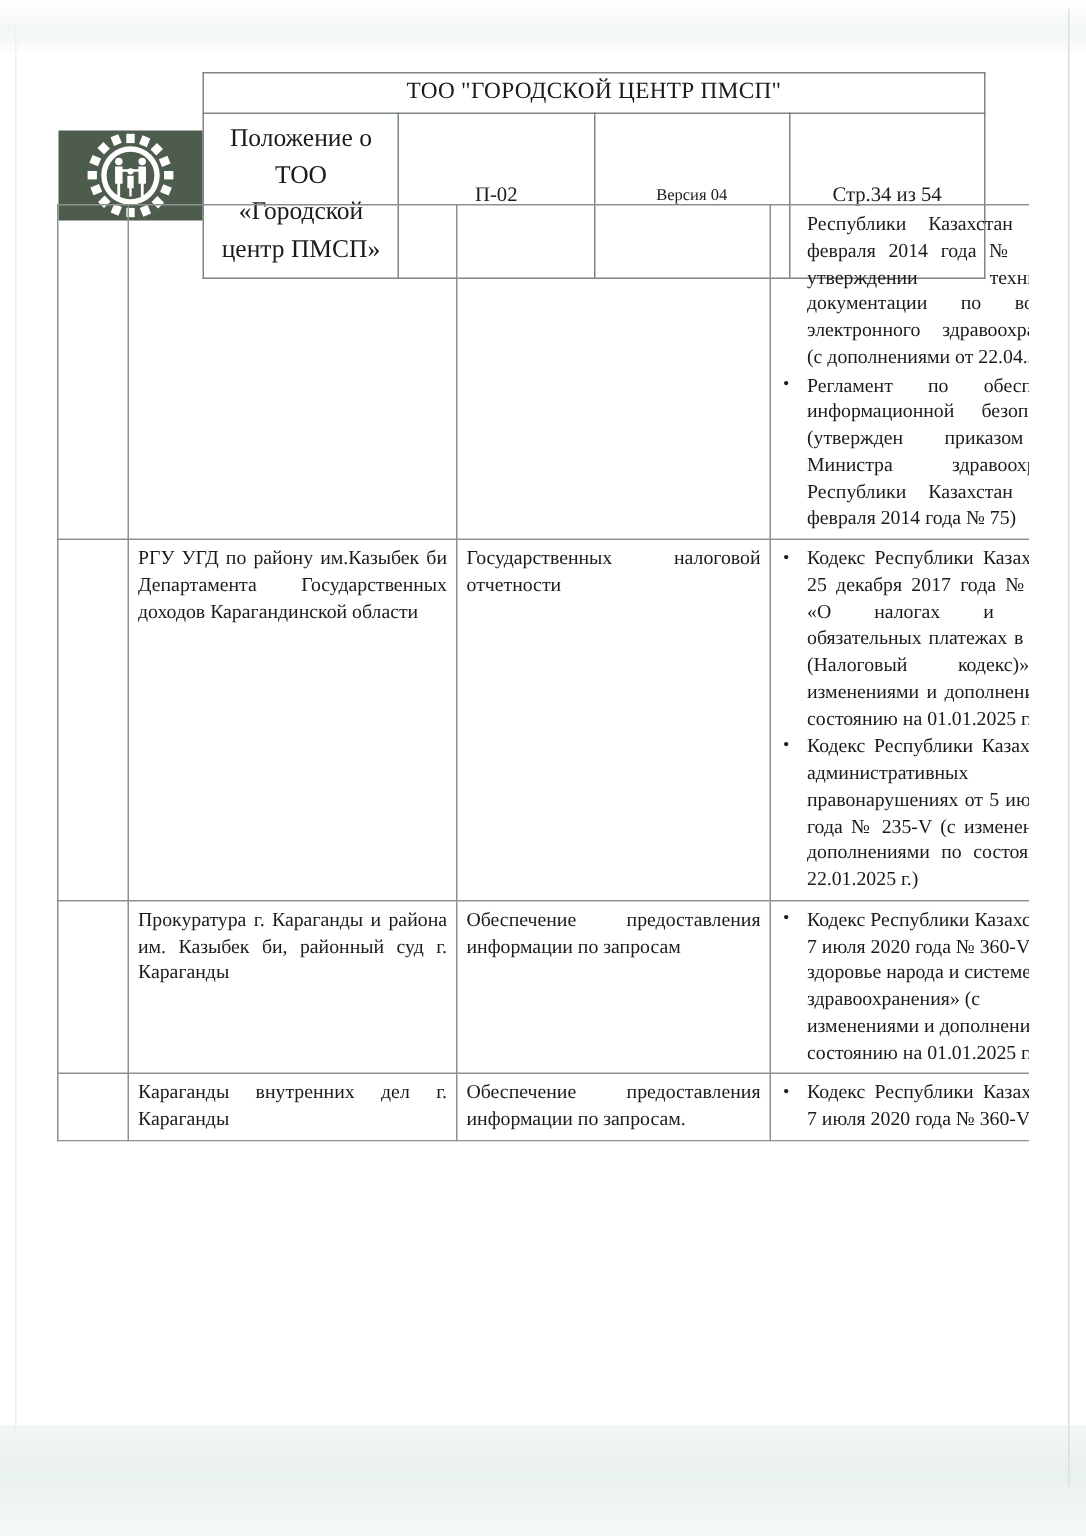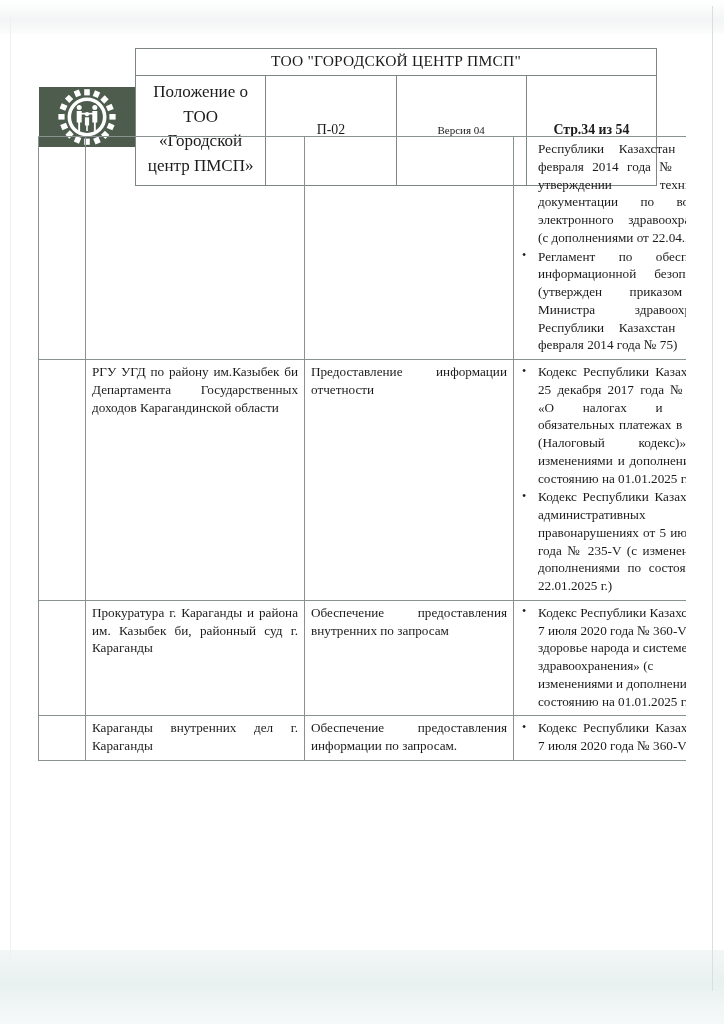--- a/index.html
+++ b/index.html
@@ -92,21 +92,21 @@
   }
   .doc-name-cell {
     width: 216px;
     font-size: 17px;
     line-height: 1.45;
     padding: 4px 8px 6px 8px !important;
     text-align: center;
   }
   .code-cell   { width: 104px; font-size: 13.8px; }
   .version-cell{ width: 100px; font-size: 11px; }
-  .pages-cell  { width: 100px; font-size: 13.8px; font-weight: bold; }
+  .pages-cell  { width: 100px; font-size: 13.8px; }
   .meta-cell   { padding: 4px 4px 6px 4px !important; vertical-align: top; }
   .meta-cell .meta-line { padding-top: 2px; display: block; text-align: center; }
 
   
   .body-wrap {
     position: absolute;
     left: 38px;
     top: 136px;
     width: 648px;
   }
@@ -246,33 +246,33 @@
           <ul class="acts">
             <li class="no-bullet cont">Республики Казахстан от 10 февраля 2014 года № 75 «Об утверждении технической документации по вопросам электронного здравоохранения» (с дополнениями от 22.04.2014 г.)</li>
             <li>Регламент по обеспечению информационной безопасности (утвержден приказом и.о. Министра здравоохранения Республики Казахстан от 10 февраля 2014 года № 75)</li>
           </ul>
         </td>
       </tr>
 
       <tr>
         <td class="col-num"></td>
         <td class="col-org">РГУ УГД по району им.Казыбек би Департамента Государственных доходов Карагандинской области</td>
-        <td class="col-goal">Предоставление информации отчетности</td>
+        <td class="col-goal">Государственных налоговой отчетности</td>
         <td class="col-acts">
           <ul class="acts">
             <li>Кодекс Республики Казахстан от 25 декабря 2017 года № 120-VI «О налогах и других обязательных платежах в бюджет (Налоговый кодекс)» (с изменениями и дополнениями по состоянию на 01.01.2025 г.)</li>
             <li>Кодекс Республики Казахстан об административных правонарушениях от 5 июля 2014 года № 235-V (с изменениями и дополнениями по состоянию на 22.01.2025 г.)</li>
           </ul>
         </td>
       </tr>
 
       <tr>
         <td class="col-num"></td>
         <td class="col-org">Прокуратура г. Караганды и района им. Казыбек би, районный суд г. Караганды</td>
-        <td class="col-goal">Обеспечение предоставления внутренних по запросам</td>
+        <td class="col-goal">Обеспечение предоставления информации по запросам</td>
         <td class="col-acts">
           <ul class="acts">
             <li class="flush">Кодекс Республики Казахстан от 7 июля 2020 года № 360-VI «О здоровье народа и системе здравоохранения» (с изменениями и дополнениями по состоянию на 01.01.2025 г.)</li>
           </ul>
         </td>
       </tr>
 
       <tr>
         <td class="col-num"></td>
         <td class="col-org">Караганды внутренних дел г. Караганды</td>

